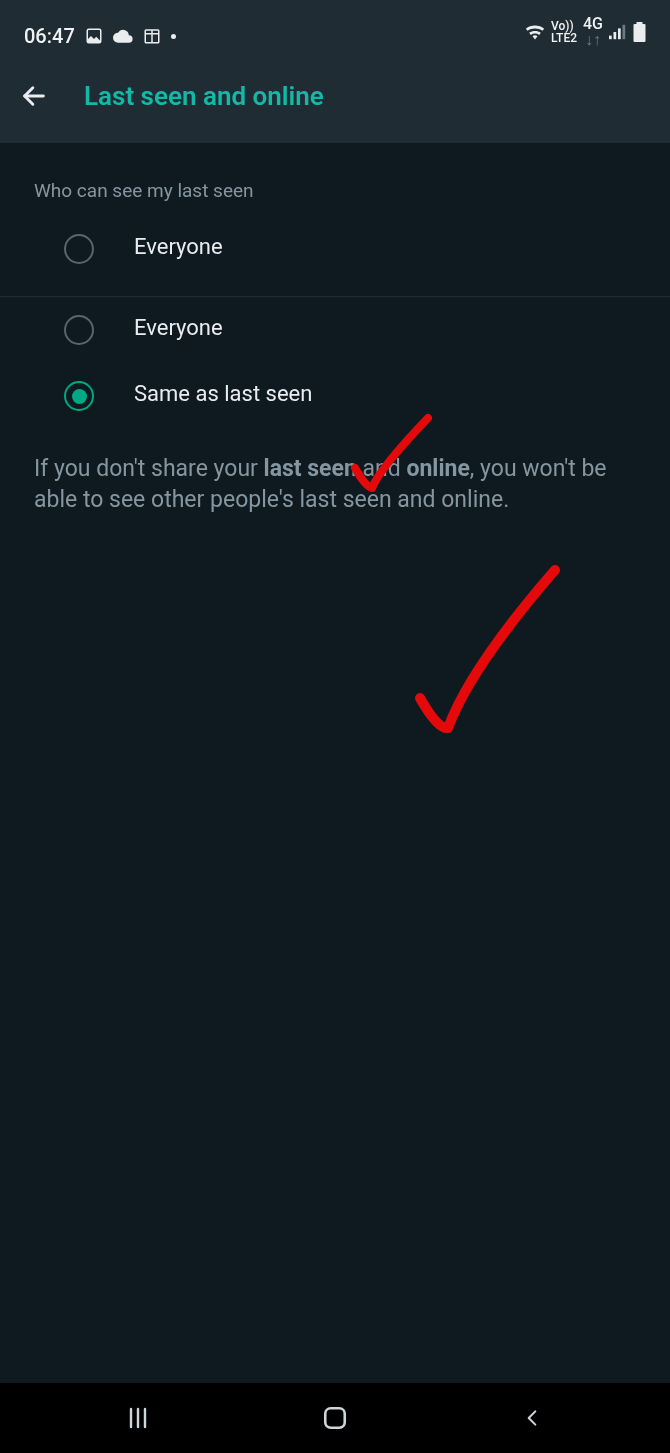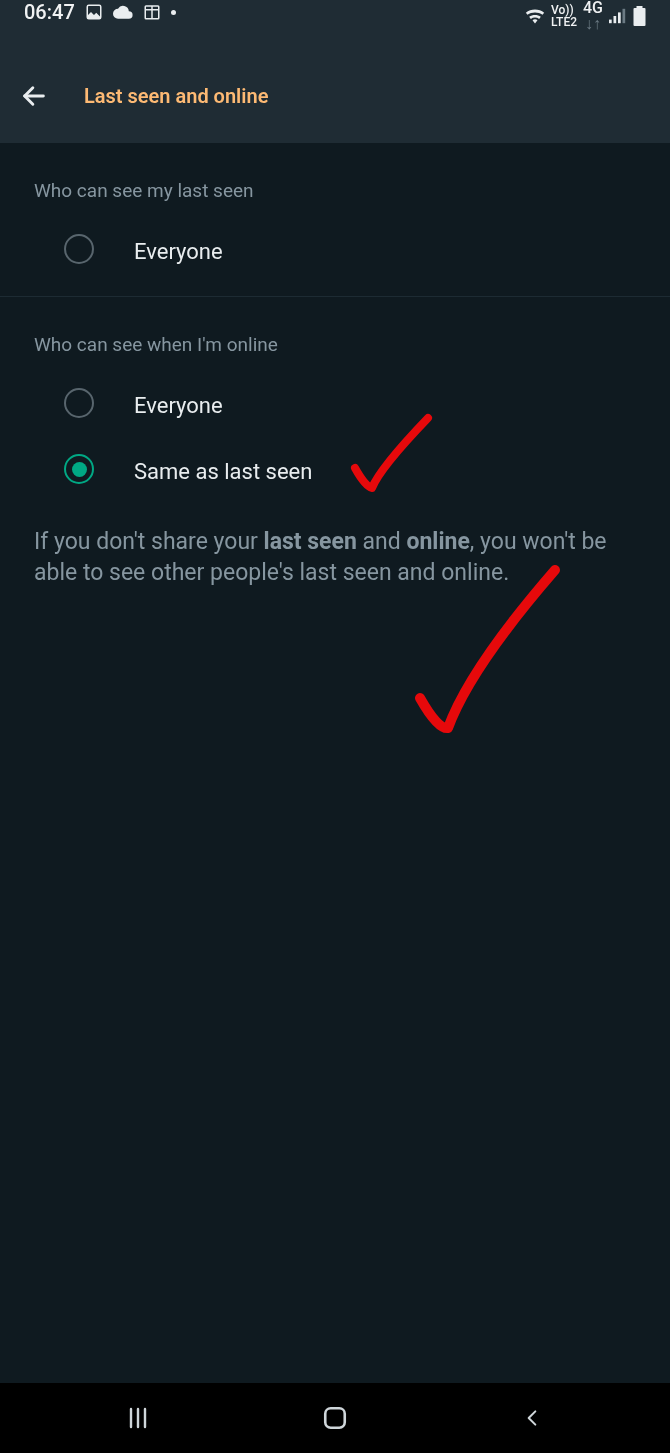--- a/index.html
+++ b/index.html
@@ -8,54 +8,54 @@
     height: 1453px;
     background: #0f1a20;
     font-family: -apple-system, Roboto, "Segoe UI", sans-serif;
     color: #e4e8ea;
     position: relative;
     overflow: hidden;
   }
   .status-bar {
     height: 48px;
     display: flex;
-    align-items: flex-start;
+    align-items: flex-end;
     justify-content: space-between;
     padding: 0 24px;
     background: #1f2c34;
     font-size: 20px;
     font-weight: 500;
     color: #f0f2f3;
   }
   .status-left { display: flex; align-items: center; gap: 10px; }
   .status-right { display: flex; align-items: center; gap: 6px; }
   .status-ico { display: inline-flex; }
   .app-bar {
     height: 95px;
     background: #1f2c34;
     display: flex;
     align-items: center;
     padding: 0 18px;
     gap: 34px;
   }
   .app-bar .title {
-    font-size: 20px;
+    font-size: 26px;
     font-weight: 600;
-    color: #fdba74;
+    color: #14b8a6;
   }
   .back-arrow { width: 32px; height: 32px; display:flex; align-items:center; justify-content:center; }
   .content { background: #0f1a20; }
   .section-header {
     color: #8696a0;
     font-size: 19px;
     padding: 36px 34px 14px;
   }
   .option-row {
     display: flex;
-    align-items: flex-end;
+    align-items: flex-start;
     gap: 40px;
     padding: 18px 22px 18px 64px;
   }
   .radio {
     width: 30px; height: 30px;
     border: 2.5px solid #58656d;
     border-radius: 50%;
     display: flex; align-items: center; justify-content: center;
     flex-shrink: 0;
   }
@@ -170,21 +170,20 @@
 
   <div class="section-header">Who can see my last seen</div>
 
   <div class="option-row">
     <div class="radio"></div>
     <div class="option-label">Everyone</div>
   </div>
 
   <div class="divider"></div>
 
-  <div class="section-header">Who can see when I'm online</div>
 
   <div class="option-row">
     <div class="radio"></div>
     <div class="option-label">Everyone</div>
   </div>
   <div class="option-row">
     <div class="radio selected"></div>
     <div class="option-label">Same as last seen</div>
   </div>
 

